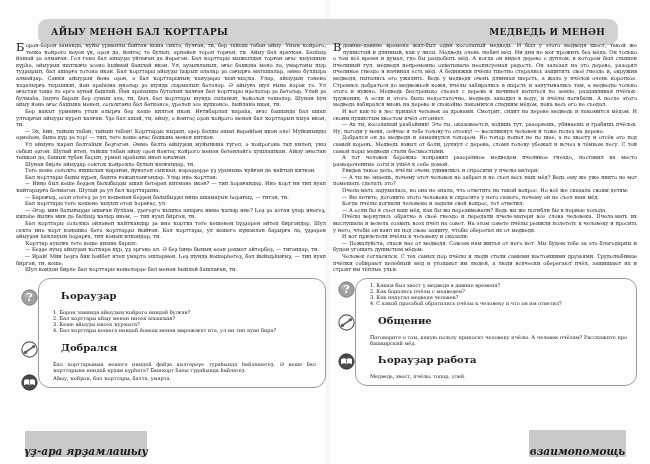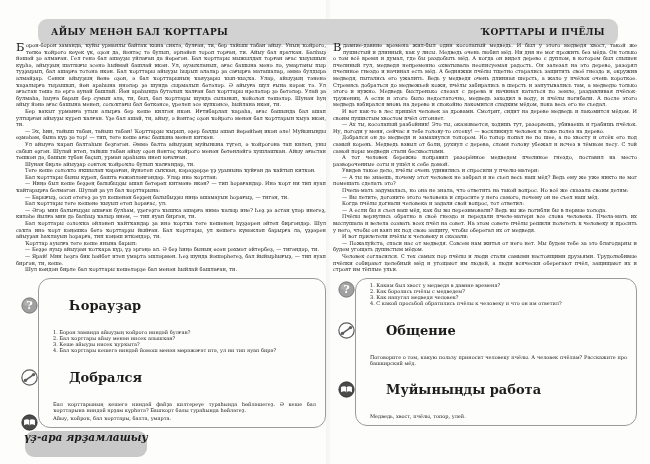--- a/index.html
+++ b/index.html
@@ -30,41 +30,41 @@
     font-size:11.5px;float:left;line-height:8.5px;padding:1px 1.5px 0 0;
   }
   
   .taskbox{
     border:1px solid #9b9b9b;border-radius:12px;
     margin-left:22px;margin-top:5px;
     padding:3px 9px 4px 14px;position:relative;background:#fdfdfc;
   }
   .section{position:relative;margin-bottom:2px;}
   .section .icn{position:absolute;left:-32px;top:-1px;width:17px;height:17px;}
-  .section h4{margin:16px;font-size:13px;font-weight:bold;}
+  .section h4{margin:8px;font-size:10px;font-weight:bold;}
   .section .sline{margin:0;font-size:5px;line-height:6.2px;text-align:left;}
   .section .stext{margin:0;font-size:5px;line-height:6.2px;text-align:justify;}
   
   .banner{
-    position:absolute;background:#c9c9c9;border-radius:9px;
-    display:flex;align-items:flex-start;justify-content:center;
+    position:absolute;background:#c9c9c9;border-radius:1px;
+    display:flex;align-items:flex-end;justify-content:center;
   }
   .banner.bleft{left:25px;top:431px;width:122px;height:26px;}
   .banner.bright{left:529px;top:430px;width:97px;height:27px;}
   .banner .btxt{font-style:italic;font-weight:bold;font-size:10.5px;color:#1a1a1a;white-space:nowrap;}
 </style>
 </head>
 <body>
 
 <div class="sheet">
   <div class="gutter"></div>
 
   <div class="titlebar">
     <span class="t">АЙЫУ МЕНӘН БАЛ ҠОРТТАРЫ</span>
-    <span class="t">ҠОРТТАРЫ И ПЧЁЛЫ</span>
+    <span class="t">МЕДВЕДЬ И МЕНӘН</span>
   </div>
 
   <div class="pagecol left">
     <div class="body-text">
       <p class="lead">Борон-борон заманда, ҡуйы урманлы байтаҡ ҡына сиктә, булған, ти, бер тайыш табан айыу. Уның ҡойрого, төлкө ҡойрого кеүек үк, оҙон да, йәнтәҫ тә булып, әрпәйеп тороп торған, ти. Айыу бал яратҡан. Балһыҙ йәшәй ҙә алмаған. Гел генә бал ашауҙы уйлаған да йөрөгән. Бал ҡорттары мыжылдап торған ағас ҡыуышын күрһә, айыуҙың шатлығы эсенә һыймай башлай икән. Ул, аузыҡланып, ағас башына менә лә, умартаны пыр туҙҙырып, бал ашарға тотона икән. Бал ҡорттары айыуҙы һырып алалар ҙа сағырға маташалар, әммә булдыра алмайҙар. Сөнки айыуҙың йөнө оҙон, ә бал ҡорттарының ҡаяуҙары ҡып-ҡыҫҡа. Улар, айыуҙың тәненә ҡаҙалырға тырышып, йөн араһына инәләр ҙә шунда сырмалып бөтәләр. Ә айыуға шул ғына кәрәк тә. Ул ағастан төшә лә ергә аунай башлай. Йөн араһында буталып ҡалған бал ҡорттары иҙеләләр ҙә бөтәләр. Улай ҙа булмаһа, һыуға барып бер сумып ала, ти, был, бал ҡорттары шунда сыланып, ҡойолоп төшәләр. Шунан һуң айыу йәнә ағас башына менеп, солоҡтағы бал бөткәнсе, үрелеп эсе күпкәнсе, һыйлана икән, ти.</p>
       <div>
           <p>Бер ваҡыт урманға утын алырға бер кеше килгән икән. Иғтибарлап ҡараһа, ағас башында бал ашап ултырған айыуҙы күреп ҡалған. Үҙе бал ашай, ти, айыу, ә йәнтәҫ оҙон ҡойрого менән бал ҡорттарын ҡыуа икән, ти.</p>
           <p>— Эх, һин, тайыш табан, тайыш табан! Ҡорттарҙы ҡырып, әҙер балды ашап йөрөйһөң икән әле! Муйыныңды өҙмәһәм, бына күр ҙә тор! — тип, теге кеше ағас башына менеп киткән.</p>
           <p>Ул айыуға ҡарап балтаһын беҙгәгән. Әммә балта айыуҙың муйынына түгел, ә ҡойрогона тап килеп, уны сабып өҙгән. Шулай итеп, тайыш табан айыу оҙон йәнтәҫ ҡойрого менән бөтөнләйгә хушлашҡан. Айыу ағастан төшкән дә, башын түбән баҫып, урман араһына инеп юғалған.</p>
           <p>Шунан бирле айыуҙар сонтоҡ ҡойроҡло булып ҡалғандар, ти.</p>
@@ -174,22 +174,25 @@
         <p class="stext">Поговорите о том, какую пользу приносит человеку пчёлы. А человек пчёлам? Расскажите про башкирский мёд.</p>
       </div>
       <div class="section">
         <span class="icn">
           <svg width="17" height="17" viewBox="0 0 20 20">
             <circle cx="10" cy="10" r="9" fill="#4a4a4a" stroke="#2f2f2f" stroke-width="1"></circle>
             <path d="M3.6,7.2 C6.2,5.6 8.6,5.7 10,7.4 C11.4,5.7 13.8,5.6 16.4,7.2 L16.4,13.2 C13.8,11.7 11.4,11.8 10,13.4 C8.6,11.8 6.2,11.7 3.6,13.2 Z" fill="#ffffff"></path>
             <line x1="10" y1="7.4" x2="10" y2="13.4" stroke="#4a4a4a" stroke-width="0.8"></line>
           </svg>
         </span>
-        <h4>Муйыныңды работа</h4>
+        <h4>Һорауҙар работа</h4>
         <p class="stext">Медведь, хвост, пчёлы, топор, улей.</p>
       </div>
     </div>
   </div>
 
   <div class="banner bleft">
     <span class="btxt">үҙ-ара ярҙамлашыу</span>
   </div>
+  <div class="banner bright">
+    <span class="btxt">взаимопомощь</span>
+  </div>
 </div>
 
 </body></html>

